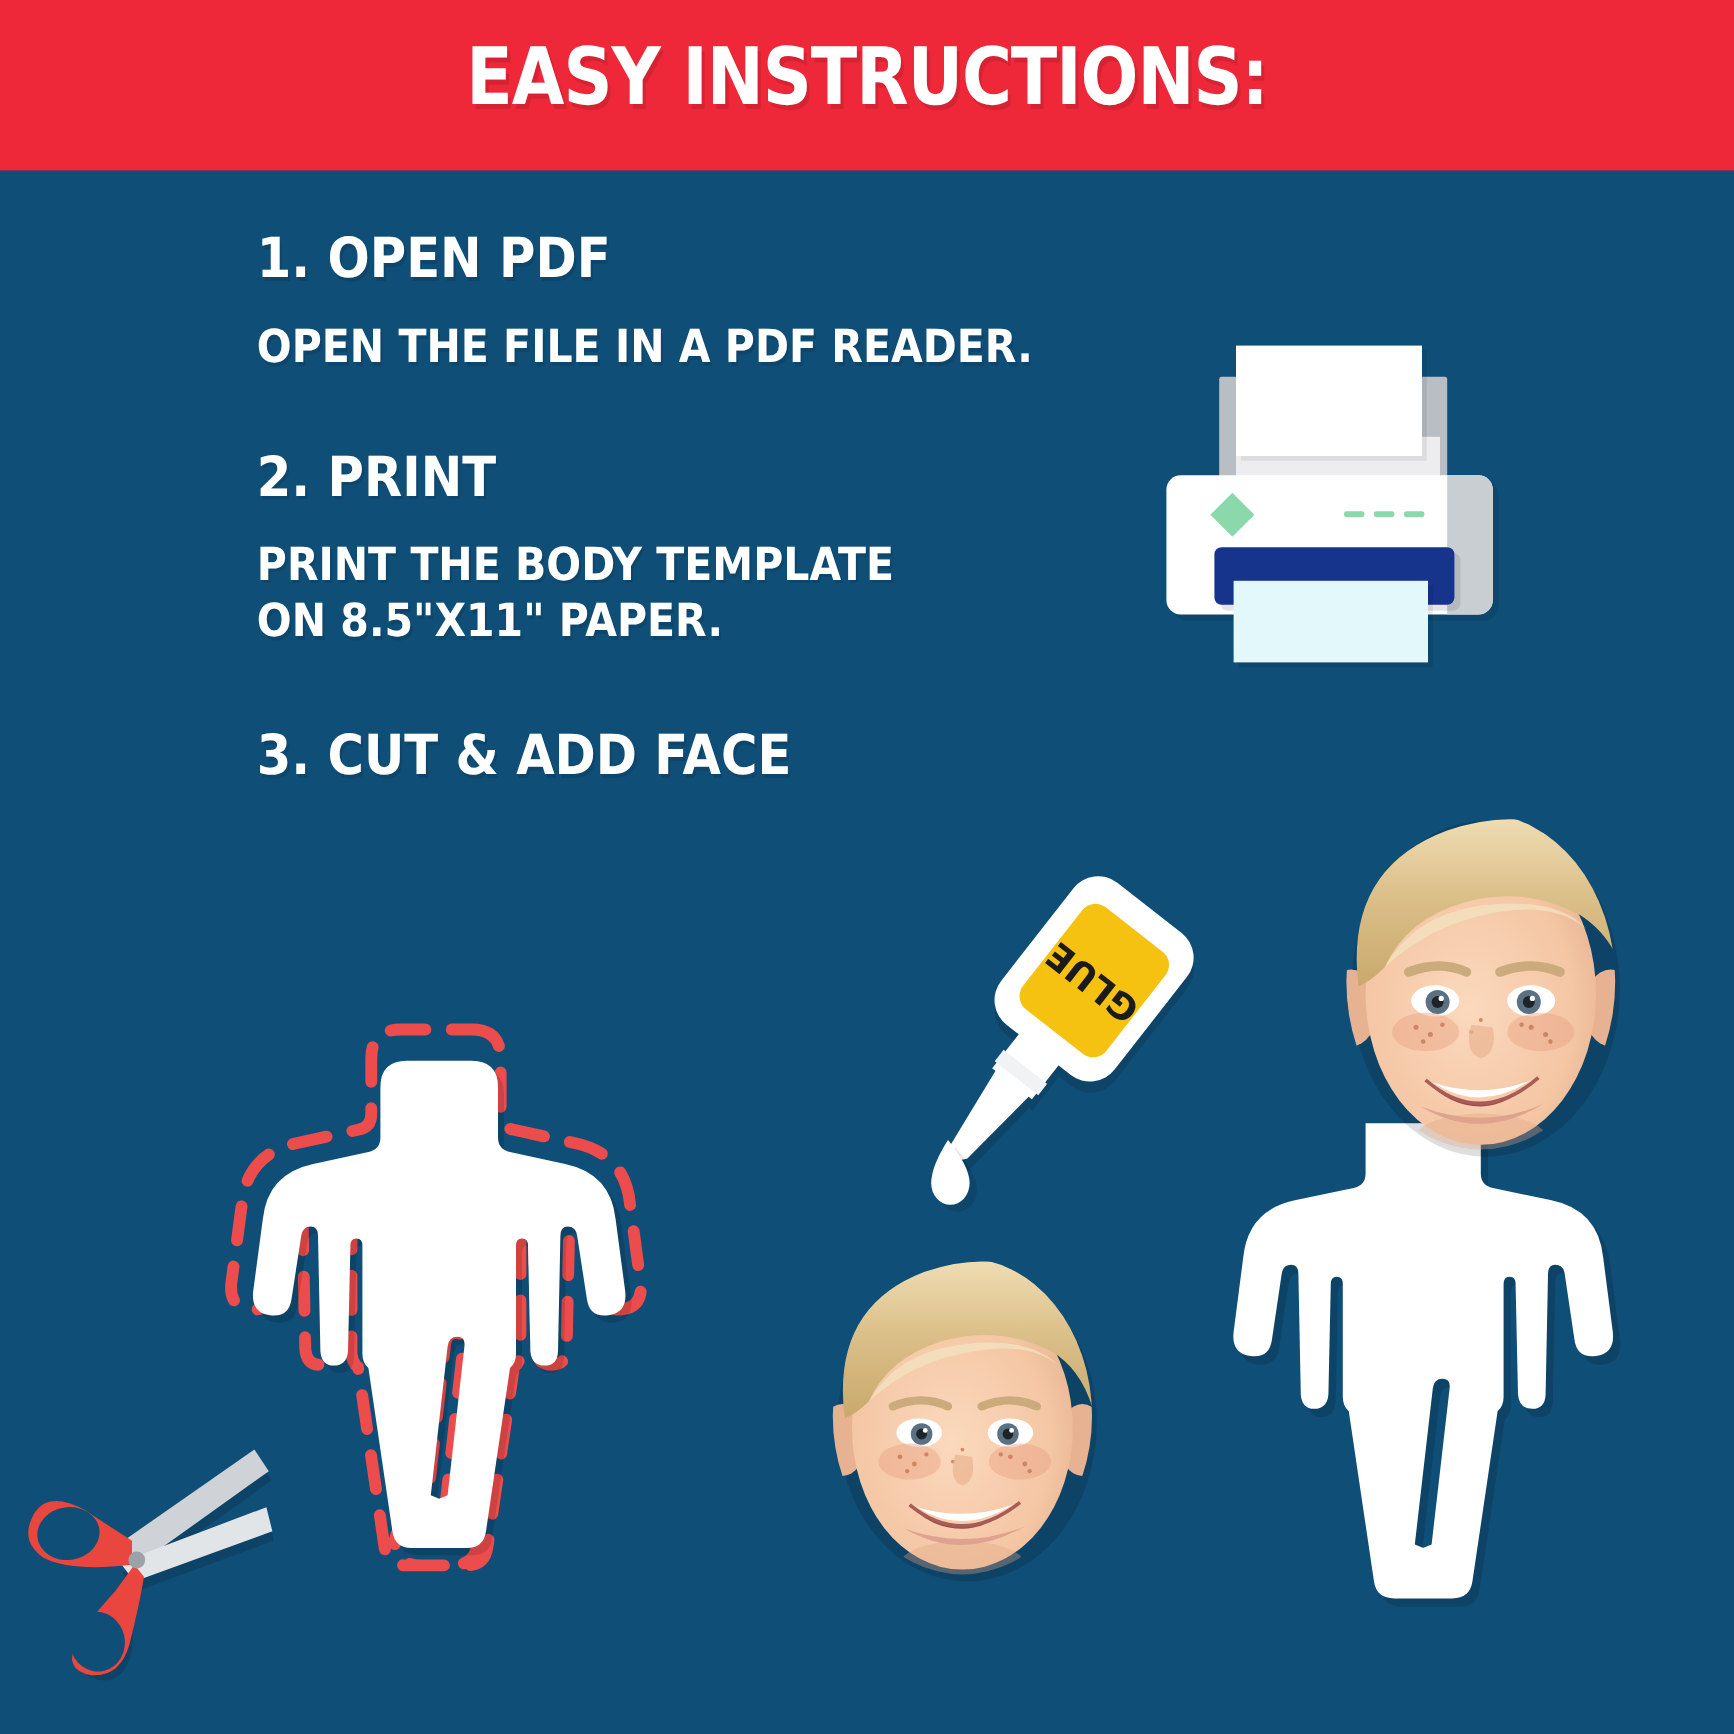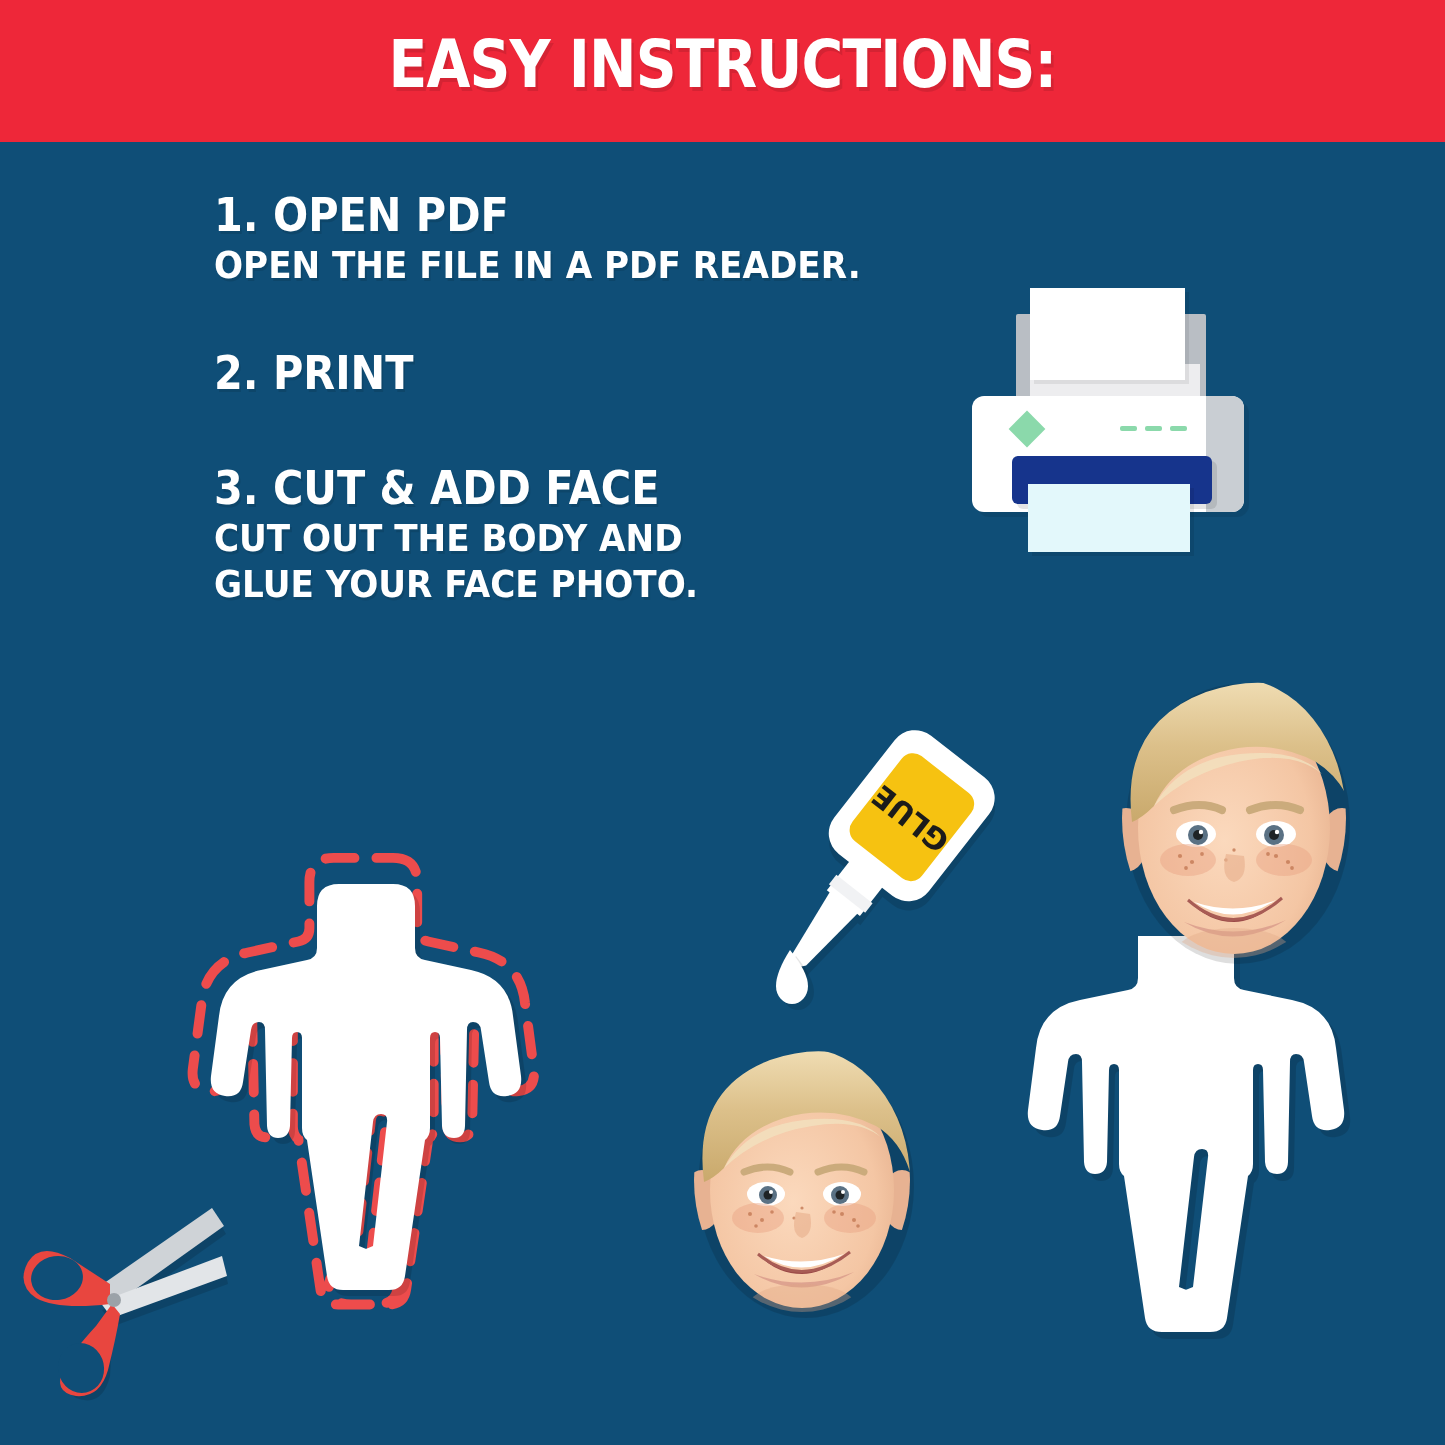--- a/index.html
+++ b/index.html
@@ -64,21 +64,21 @@
     color: #ffffff;
     font-family: "DejaVu Sans", sans-serif;
     font-weight: bold;
     font-size: 38px;
     line-height: 1.22;
     transform: scaleX(0.9);
     transform-origin: left center;
     white-space: nowrap;
     text-shadow: 2px 3px 0 rgba(0,0,0,0.10);
   }
-  .step-body { margin-top: 0; }
+  .step-body { margin-top: 24px; }
   #step-1 { margin-bottom: 60px; }
   #step-2 { margin-bottom: 64px; }
 
   
   #printer { position: absolute; left: 968px; top: 268px; width: 280px; height: 290px; }
   #printer-feed-tray {
     position: absolute; left: 48px; top: 46px; width: 190px; height: 90px;
     background: #b9bec4; border-radius: 2px;
   }
   #printer-feed-paper {
@@ -151,28 +151,28 @@
 
     <div class="step" id="step-1">
       <div class="step-heading">1. OPEN PDF</div>
       <div class="step-body">
         <div class="step-line">OPEN THE FILE IN A PDF READER.</div>
       </div>
     </div>
 
     <div class="step" id="step-2">
       <div class="step-heading">2. PRINT</div>
+      <div class="step-body">
+        <div class="step-line">PRINT THE BODY TEMPLATE</div>
+        <div class="step-line">ON 8.5"X11" PAPER.</div>
+      </div>
     </div>
 
     <div class="step" id="step-3">
       <div class="step-heading">3. CUT &amp; ADD FACE</div>
-      <div class="step-body">
-        <div class="step-line">CUT OUT THE BODY AND</div>
-        <div class="step-line">GLUE YOUR FACE PHOTO.</div>
-      </div>
     </div>
 
   </div>
 
   <div id="printer">
     <div id="printer-feed-tray"></div>
     <div id="printer-feed-paper-shade"></div>
     <div id="printer-feed-paper"></div>
     <div id="printer-body"></div>
     <div id="printer-side-panel"></div>

